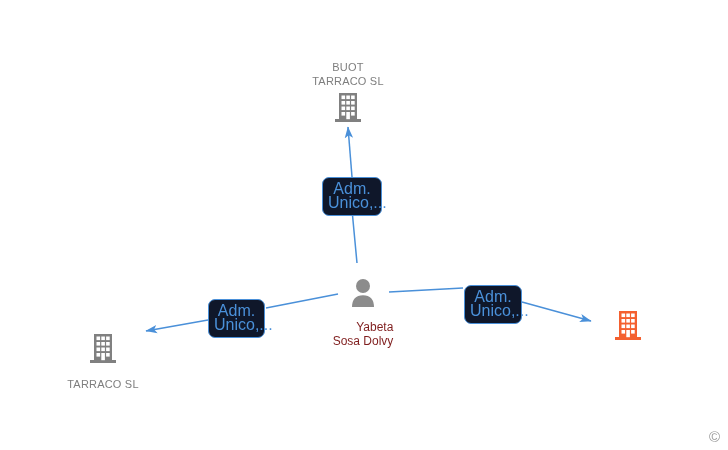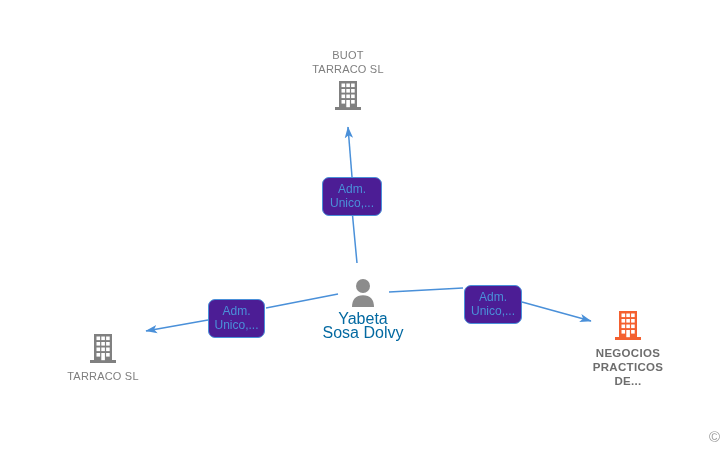--- a/index.html
+++ b/index.html
@@ -33,52 +33,54 @@
     display: flex;
     flex-direction: column;
     align-items: center;
     width: 160px;
     margin-left: -80px;
   }
   .node .caption {
     text-align: center;
     line-height: 14px;
     white-space: pre-line;
+    margin-top: 12px;
   }
   .company .caption {
     font-size: 11px;
     color: #7e7e7e;
     letter-spacing: .2px;
   }
   .company.highlight .caption {
     color: #6d6d6d;
     font-weight: bold;
     font-size: 11.5px;
     letter-spacing: .3px;
   }
   .person .caption {
-    font-size: 16px;
-    color: #0369a1;
+    font-size: 12px;
+    color: #7f1d1d;
+    text-align: right;
   }
   .cap-above { margin-bottom: 5px; }
   .cap-below { margin-top: 4px; }
 
   .icon-wrap {
     line-height: 0;
   }
 
   
   .rel-box {
     position: absolute;
     box-sizing: border-box;
     border: 1.4px solid #4a90d9;
     border-radius: 7px;
-    background: #4c1d95;
+    background: #0f172a;
     color: #4a90d9;
-    font-size: 12px;
+    font-size: 16px;
     line-height: 14px;
     text-align: center;
     padding: 4px 5px 5px;
     white-space: pre-line;
     z-index: 5;
   }
 
   
   #watermark {
     position: absolute;
@@ -226,22 +228,19 @@
           <rect x="16.1" y="8" width="3.6" height="3.6"></rect>
           <rect x="6.5" y="13.5" width="3.6" height="3.6"></rect>
           <rect x="11.3" y="13.5" width="3.6" height="3.6"></rect>
           <rect x="16.1" y="13.5" width="3.6" height="3.6"></rect>
           <rect x="6.5" y="19" width="3.6" height="3.6"></rect>
           <rect x="16.1" y="19" width="3.6" height="3.6"></rect>
           <rect x="11.3" y="19" width="3.6" height="7.2"></rect>
         </g>
       </svg>
     </div>
-    <div class="caption cap-below">NEGOCIOS
-PRACTICOS
-DE...</div>
   </div>
 
   <div id="watermark">
     <span class="copy">©</span>
   </div>
 
 </div>
 
 </body></html>

